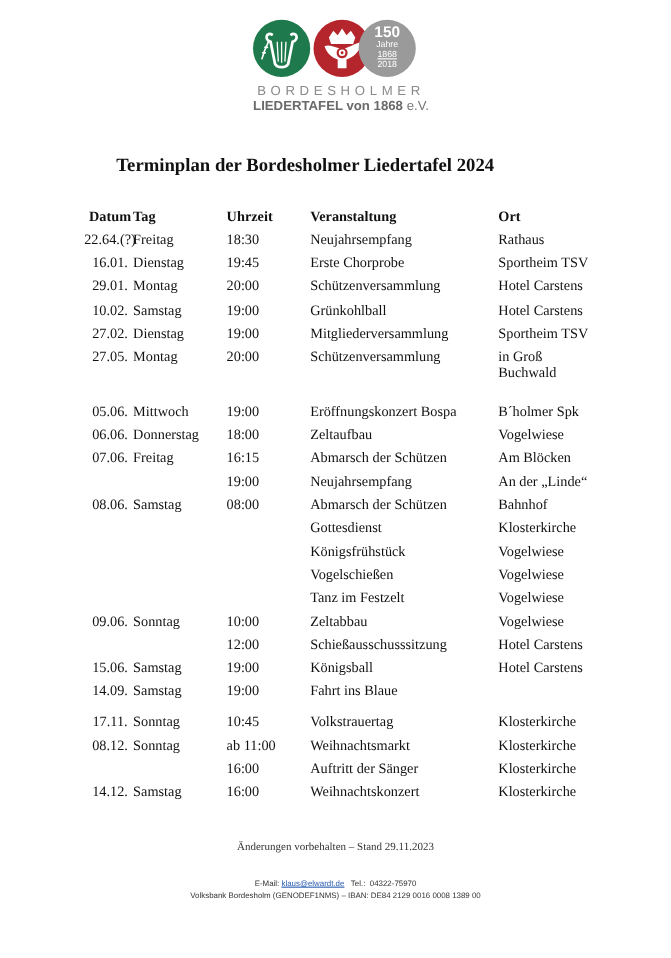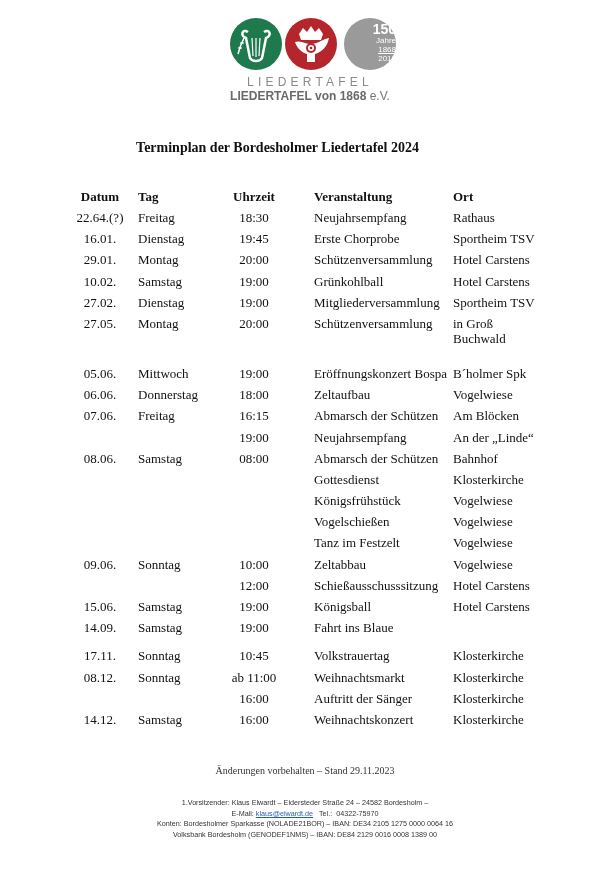--- a/index.html
+++ b/index.html
@@ -3,40 +3,40 @@
   <meta charset="utf-8">
   <style>
     html, body { margin: 0; padding: 0; background: #ffffff; }
     body { width: 610px; height: 871px; position: relative; overflow: hidden; font-family: "Liberation Serif", serif; color: #111; }
 
     .logo { position: absolute; left: 228px; top: 18px; width: 164px; height: 84px; }
     .logo-circles { position: absolute; left: 0; top: 0; width: 164px; height: 54px; }
     .circle { position: absolute; top: 0; width: 52px; height: 52px; border-radius: 50%; }
     .c-green { left: 2px; background: #1e7a4c; }
     .c-red { left: 57px; background: #b5262c; }
-    .c-grey { left: 116px; background: #9a9a9a; color: #fff; font-family: "Liberation Sans", sans-serif; text-align: right; }
+    .c-grey { left: 98px; background: #9a9a9a; color: #fff; font-family: "Liberation Sans", sans-serif; text-align: center; }
     .c-grey .big { position: absolute; left: 0; right: 0; top: 4px; font-size: 14px; font-weight: bold; line-height: 14px; }
     .c-grey .small { position: absolute; left: 0; right: 0; font-size: 8px; line-height: 9px; }
     .c-grey .s1 { top: 18px; }
     .c-grey .s2 { top: 27px; text-decoration: underline; }
     .c-grey .s3 { top: 36px; }
     .logo-line1 { position: absolute; left: 0; top: 57px; width: 164px; text-align: center; font-family: "Liberation Sans", sans-serif; font-size: 12px; letter-spacing: 4.2px; color: #8a8a8a; }
     .logo-line2 { position: absolute; left: 0; top: 71px; width: 164px; text-align: center; font-family: "Liberation Sans", sans-serif; font-size: 12px; color: #777; }
     .logo-line2 b { color: #6a6a6a; font-weight: bold; }
 
-    .title { position: absolute; left: 0; top: 140px; width: 555px; text-align: center; font-size: 14px; font-weight: bold; }
+    .title { position: absolute; left: 0; top: 140px; width: 555px; text-align: center; font-size: 17px; font-weight: bold; }
 
     .table { position: absolute; left: 0; top: 186px; width: 610px; font-size: 13px; }
     .row { position: relative; height: 21.2px; }
     .row.hdr { font-weight: bold; height: 21px; }
     .cell { position: absolute; top: 3px; white-space: nowrap; line-height: 15px; }
     .c-datum { left: 70px; width: 60px; text-align: center; }
-    .c-tag { left: 138px; }
-    .c-zeit { left: 224px; width: 60px; text-align: center; font-family: Liberation Serif, serif; }
-    .c-ver { left: 282px; margin-left: 32px; }
+    .c-tag { left: 121px; }
+    .c-zeit { left: 206px; width: 60px; text-align: left; font-family: Liberation Serif, serif; }
+    .c-ver { left: 282px; }
     .c-ort { left: 453px; }
     .row.tall { height: 43px; }
     .ort-l2 { display: block; }
     .gap-med { height: 7px; }
 
     .note { position: absolute; left: 0; top: 765px; width: 610px; text-align: center; font-size: 10px; color: #333; }
     .footer { position: absolute; left: 0; top: 798px; width: 610px; text-align: center; font-family: "Liberation Sans", sans-serif; font-size: 7.2px; color: #333; line-height: 10.5px; }
     .footer a { color: #2a5db0; text-decoration: underline; margin-top: 42px; }
   </style>
 </head>
@@ -64,21 +64,21 @@
         <circle cx="26" cy="30" r="1.3" fill="#b5262c"></circle>
       </svg>
     </div>
     <div class="circle c-grey">
       <span class="big">150</span>
       <span class="small s1">Jahre</span>
       <span class="small s2">1868</span>
       <span class="small s3">2018</span>
     </div>
   </div>
-  <div class="logo-line1">LIEDERTAFEL</div>
+  <div class="logo-line1">BORDESHOLMER</div>
   <div class="logo-line2"><b>LIEDERTAFEL von 1868</b><span> e.V.</span></div>
 </div>
 
 <h1 class="title" style="margin:0;">Terminplan der Bordesholmer Liedertafel 2024</h1>
 
 <div class="table">
   <div class="row hdr">
     <span class="cell c-datum">Datum</span>
     <span class="cell c-tag">Tag</span>
     <span class="cell c-zeit">Uhrzeit</span>
@@ -251,17 +251,15 @@
         <span class="cell c-zeit">16:00</span>
         <span class="cell c-ver">Weihnachtskonzert</span>
         <span class="cell c-ort">Klosterkirche</span>
       </div>
     </div>
 </div>
 
 <div class="note">Änderungen vorbehalten – Stand 29.11.2023</div>
 
 <div class="footer">
-  <div>1.Vorsitzender: Klaus Elwardt – Eidersteder Straße 24 – 24582 Bordesholm –</div>
   <div><span>E-Mail: </span><a>klaus@elwardt.de</a><span style="white-space:pre">   Tel.:  04322-75970</span></div>
-  <div>Konten: Bordesholmer Sparkasse (NOLADE21BOR) – IBAN: DE34 2105 1275 0000 0064 16</div>
   <div>Volksbank Bordesholm (GENODEF1NMS) – IBAN: DE84 2129 0016 0008 1389 00</div>
 </div>
 
 </body></html>

